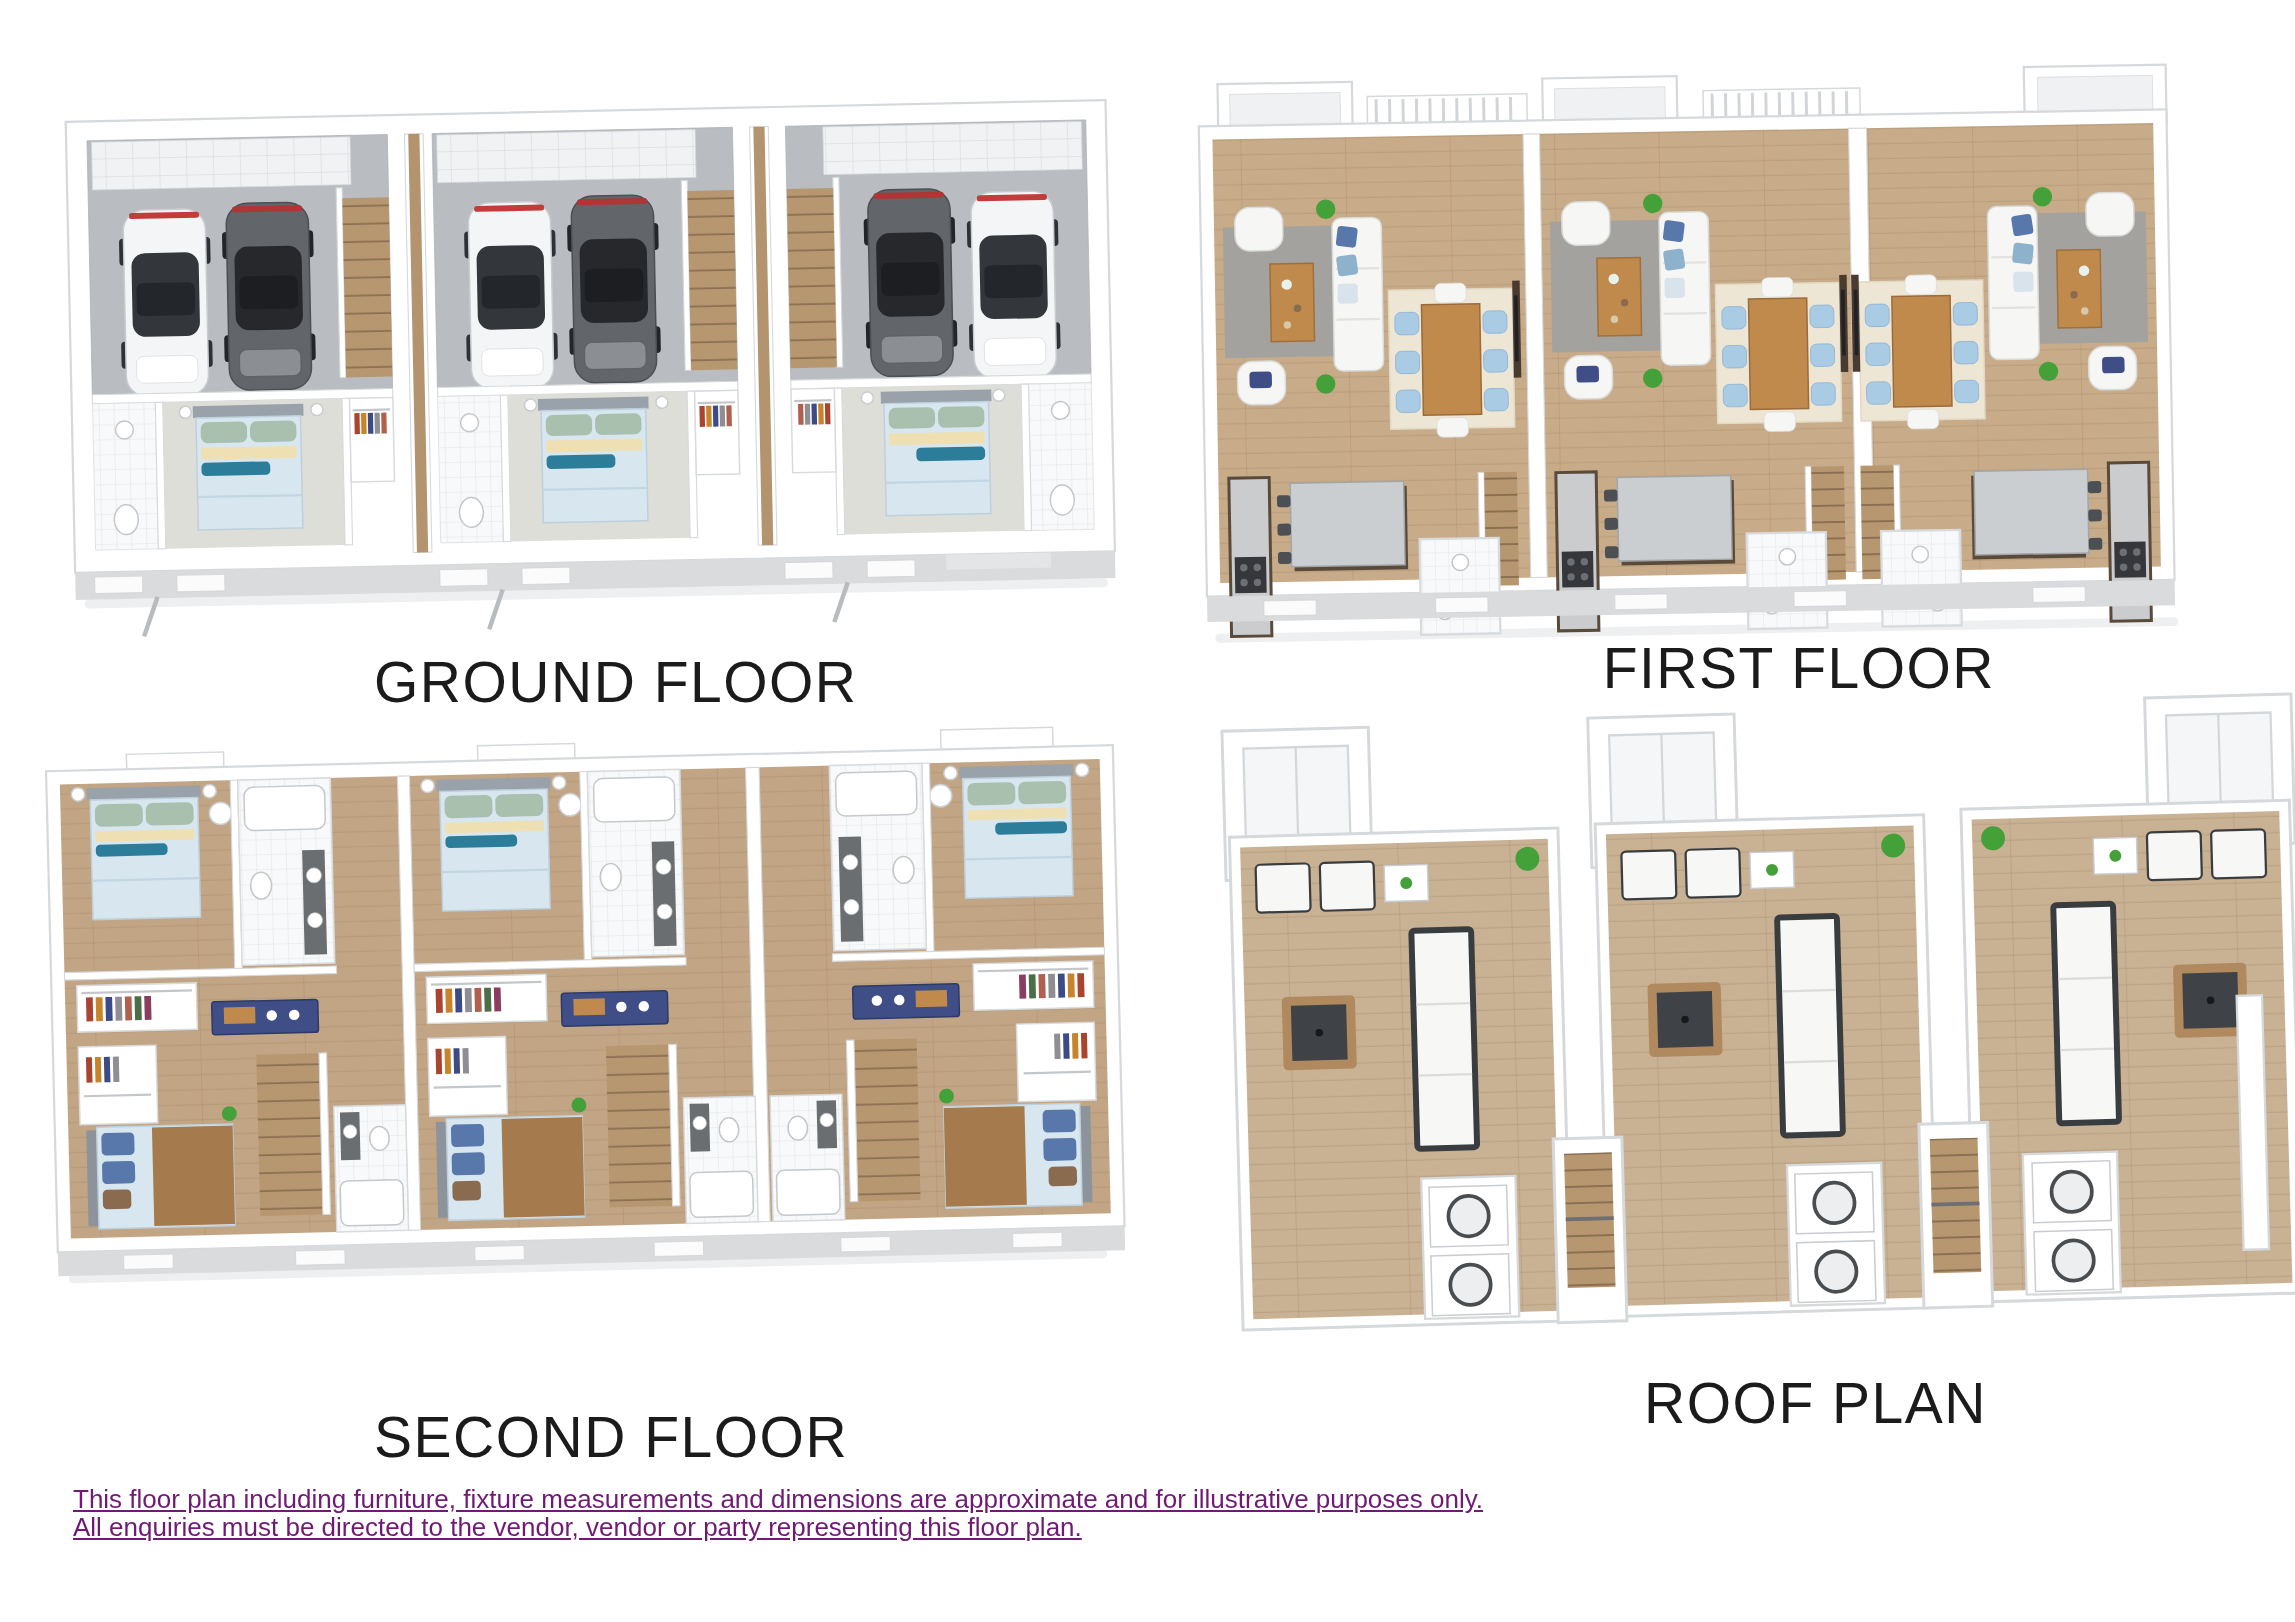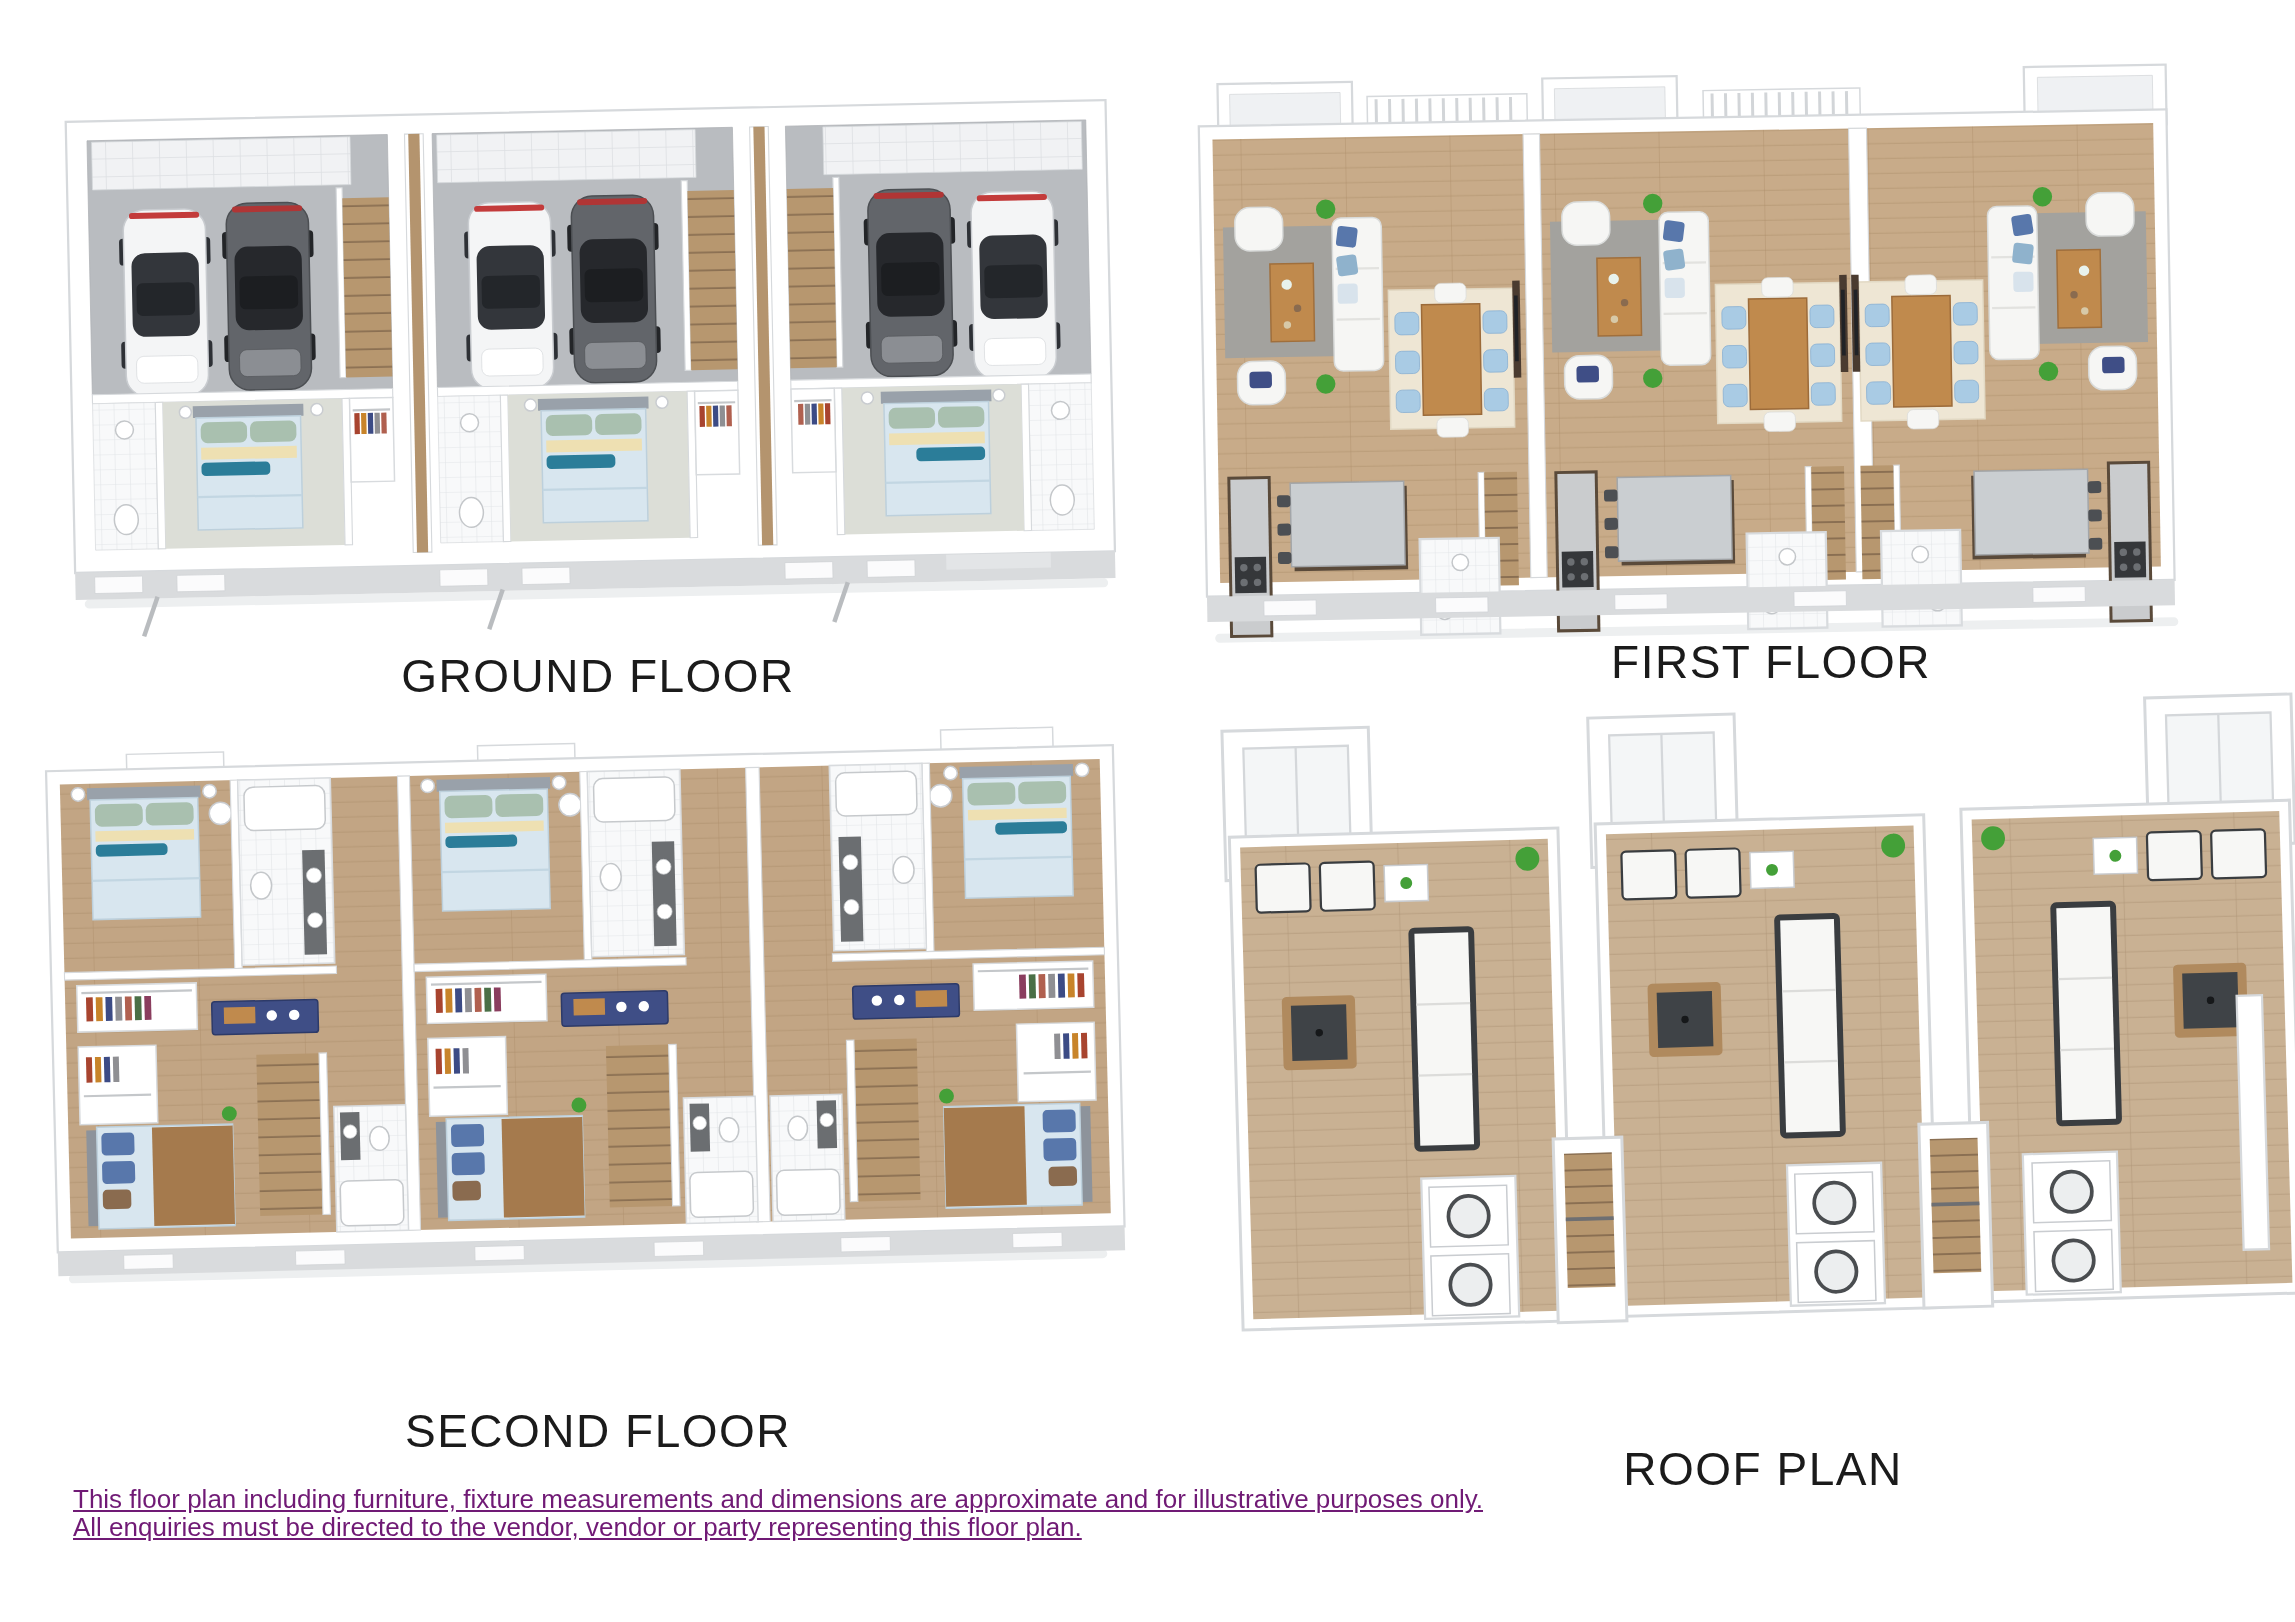--- a/index.html
+++ b/index.html
@@ -5,21 +5,21 @@
   html,body{margin:0;padding:0;background:#ffffff;}
   body{width:2295px;height:1623px;position:relative;overflow:hidden;
        font-family:"Liberation Sans", sans-serif;color:var(--text,#1b1b1b);}
   .sheet{position:absolute;inset:0;background:#ffffff;}
   figure.plan{position:absolute;margin:0;padding:0;}
   figure.plan svg{display:block;overflow:visible;}
   .tilt-a{transform:rotate(-1.2deg);}
   .tilt-b{transform:rotate(-1.0deg);}
   .tilt-c{transform:rotate(-1.4deg);}
   .tilt-d{transform:rotate(-1.6deg);}
-  .caption{position:absolute;text-align:center;font-size:46px;letter-spacing:1.5px;
+  .caption{position:absolute;text-align:right;font-size:57px;letter-spacing:1.5px;
            color:var(--text,#1b1b1b);white-space:nowrap;}
   .disclaimer{position:absolute;left:73px;top:1485px;font-size:26px;line-height:28px;
               color:#701a75;text-decoration:underline;}
   .wallline{stroke:var(--wall-line,#d6d9dc);}
 </style>
 </head>
 <body>
 
 <div class="sheet">
 
@@ -433,21 +433,21 @@
 
       <use href="#r-bulkhead" transform="translate(452,566)"></use>
       <use href="#r-bulkhead" transform="translate(942,560)"></use>
       <rect x="1372" y="400" width="34" height="340" fill="#ffffff" stroke="var(--wall-line,#d6d9dc)" stroke-width="3"></rect>
     </svg>
   </figure>
 
   <div class="caption" style="left:374px;top:649px;width:448px">GROUND FLOOR</div>
   <div class="caption" style="left:1547px;top:635px;width:448px">FIRST FLOOR</div>
   <div class="caption" style="left:374px;top:1404px;width:448px">SECOND FLOOR</div>
-  <div class="caption" style="left:1539px;top:1442px;width:448px">ROOF PLAN</div>
+  <div class="caption" style="left:1539px;top:1370px;width:448px">ROOF PLAN</div>
 
   <div class="disclaimer">
     <div>This floor plan including furniture, fixture measurements and dimensions are approximate and for illustrative purposes only.</div>
     <div>All enquiries must be directed to the vendor, vendor or party representing this floor plan.</div>
   </div>
 
 </div>
 
 
 </body></html>

